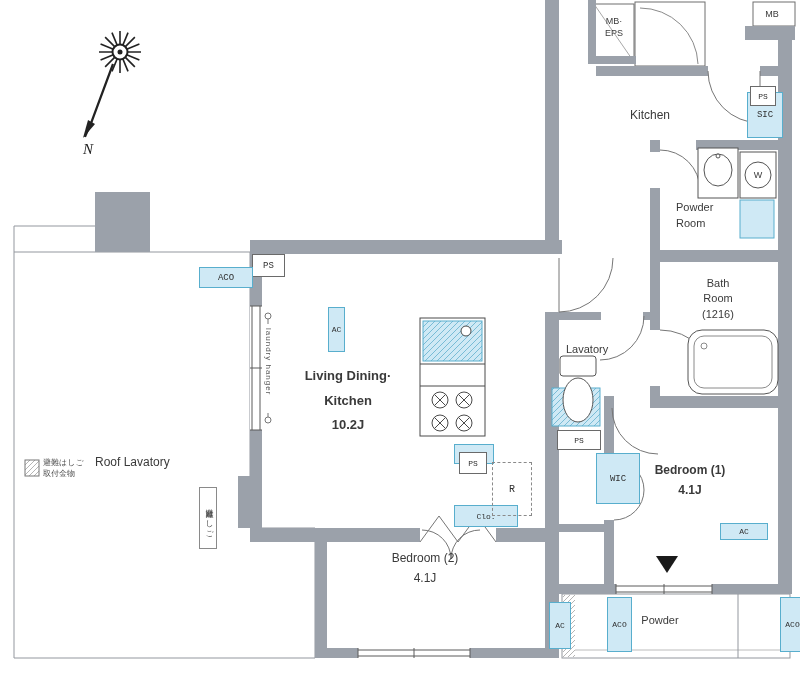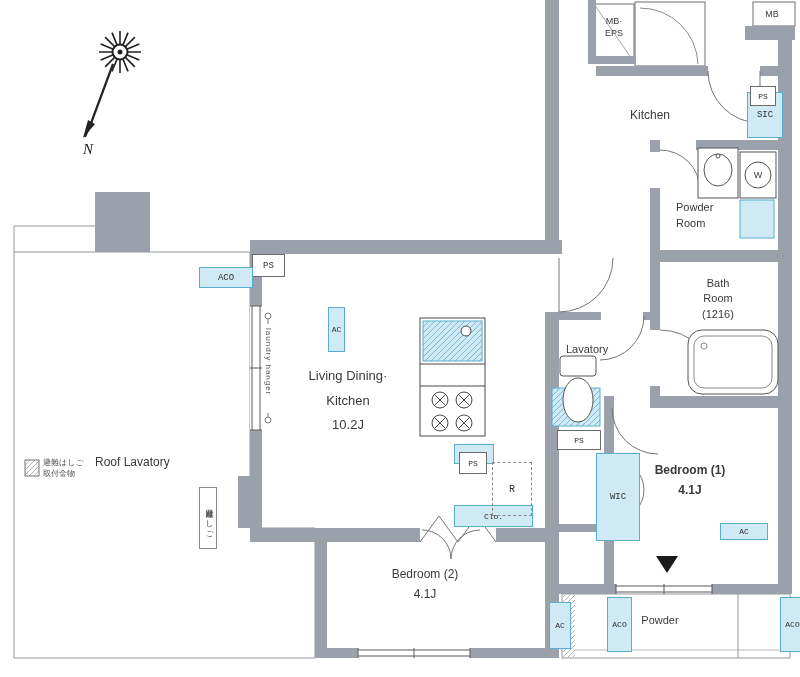--- a/index.html
+++ b/index.html
@@ -201,41 +201,41 @@
 
   <div class="lbl f11" style="left:676px; top:200px; width:60px; line-height:1.45;">Powder
 Room</div>
 
   <div class="lbl f11 c" style="left:688px; top:276px; width:60px; line-height:1.4;">Bath
 Room
 (1216)</div>
 
   <div class="lbl f11" style="left:566px; top:341px; width:80px;">Lavatory</div>
 
-  <div class="lbl f13 c" style="left:258px; top:364px; width:180px; line-height:1.9;">Living Dining·
+  <div class="lbl f13 c" style="left:258px; top:364px; width:180px; line-height:1.9;font-weight:bold;">Living Dining·
 Kitchen
 10.2J</div>
 
   <div class="lbl f12 c" style="left:615px; top:460px; width:150px; line-height:1.7;font-weight:bold;">Bedroom (1)
 4.1J</div>
 
-  <div class="lbl f12 c" style="left:350px; top:564px; width:150px; line-height:1.7;">Bedroom (2)
+  <div class="lbl f12 c" style="left:350px; top:548px; width:150px; line-height:1.7;">Bedroom (2)
 4.1J</div>
 
   <div class="lbl f12" style="left:95px; top:453px; width:110px;">Roof Lavatory</div>
 
   <div class="lbl f11 c" style="left:620px; top:612px; width:80px;">Powder</div>
 
   <div class="box cyan f9" style="left:711px; top:92px; width:36px; height:46px;">SIC</div>
 
-  <div class="box cyan f9" style="left:560px; top:453px; width:44px; height:88px;">WIC</div>
+  <div class="box cyan f9" style="left:560px; top:453px; width:44px; height:51px;">WIC</div>
 
   <div class="box cyan f8" style="left:418px; top:444px; width:40px; height:20px;">Sto.</div>
 
-  <div class="box cyan f8" style="left:418px; top:505px; width:79px; height:22px;">Clo.</div>
+  <div class="box cyan f8" style="left:418px; top:505px; width:64px; height:22px;">Clo.</div>
 
   <div class="lbl f9 c" style="left:753px; top:8px; width:38px;">MB</div>
 
   <div class="lbl f9 c" style="left:594px; top:16px; width:40px; line-height:1.3;">MB·
 EPS</div>
 
   <div class="box ps f8" style="left:750px; top:86px; width:26px; height:20px;">PS</div>
 
   <div class="box ps f8" style="left:557px; top:430px; width:44px; height:20px;">PS</div>
 

